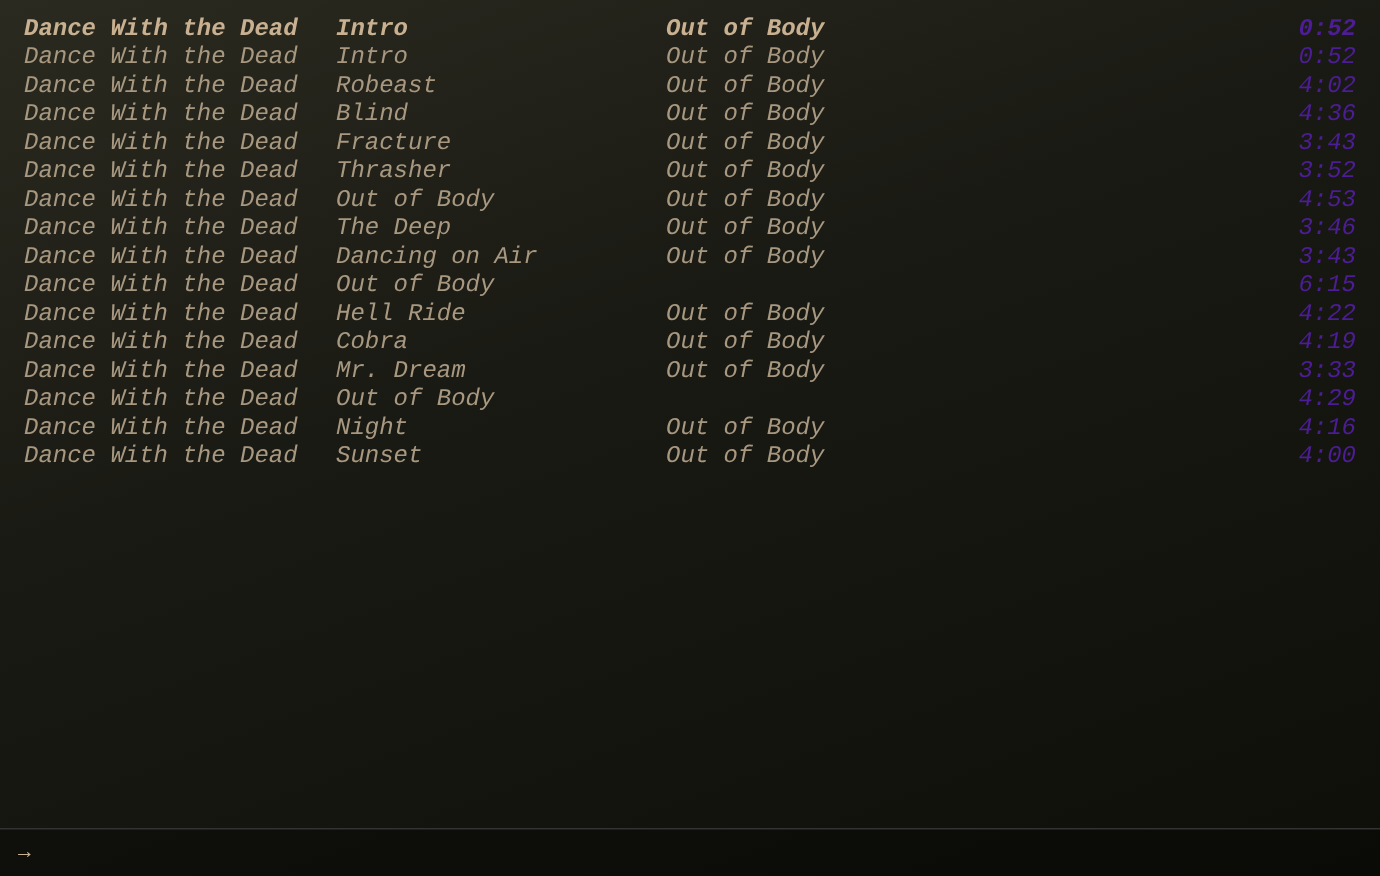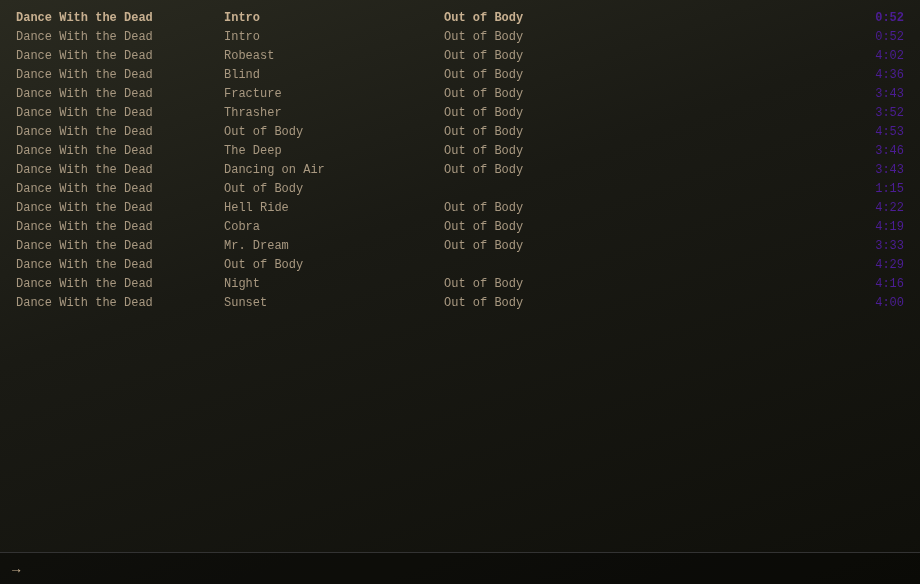--- a/index.html
+++ b/index.html
@@ -18,25 +18,26 @@
       position: relative;
     }
 
     .track-list {
       padding: 8px 0;
       width: 100%;
     }
 
     .track-row {
       display: flex;
-      align-items: center;
+      align-items: flex-start;
       padding: 2px 16px;
       height: 19px;
-      font-size: 12px;
+      font-size: 16px;
       color: #a89880;
+      font-style: italic;
     }
 
     .track-row.header {
       color: #c8b090;
       font-weight: bold;
     }
 
     .col-artist {
       width: 200px;
       flex-shrink: 0;
@@ -139,21 +140,21 @@
     </div>
     <div class="track-row">
       <span class="col-artist">Dance With the Dead</span>
       <span class="col-title">Dancing on Air</span>
       <span class="col-album">Out of Body</span>
       <span class="col-duration">3:43</span>
     </div>
     <div class="track-row">
       <span class="col-artist">Dance With the Dead</span>
       <span class="col-album">Out of Body</span>
-      <span class="col-duration">1:15</span>
+      <span class="col-duration">6:15</span>
     </div>
     <div class="track-row">
       <span class="col-artist">Dance With the Dead</span>
       <span class="col-title">Hell Ride</span>
       <span class="col-album">Out of Body</span>
       <span class="col-duration">4:22</span>
     </div>
     <div class="track-row">
       <span class="col-artist">Dance With the Dead</span>
       <span class="col-title">Cobra</span>

